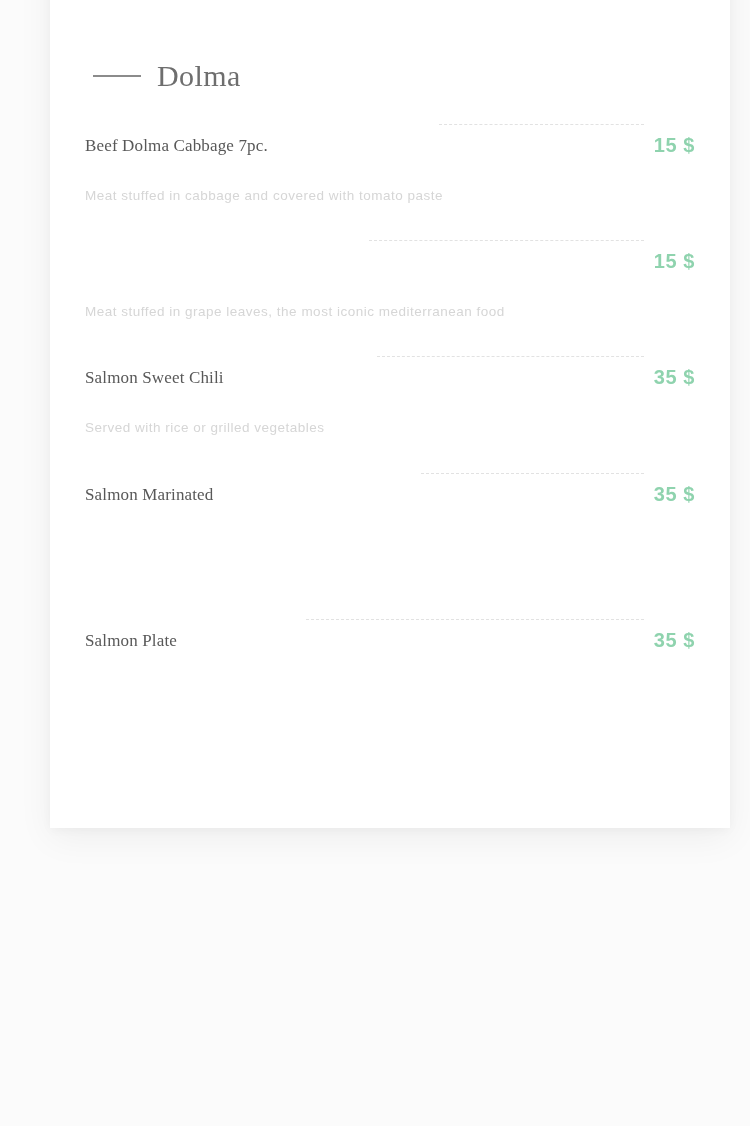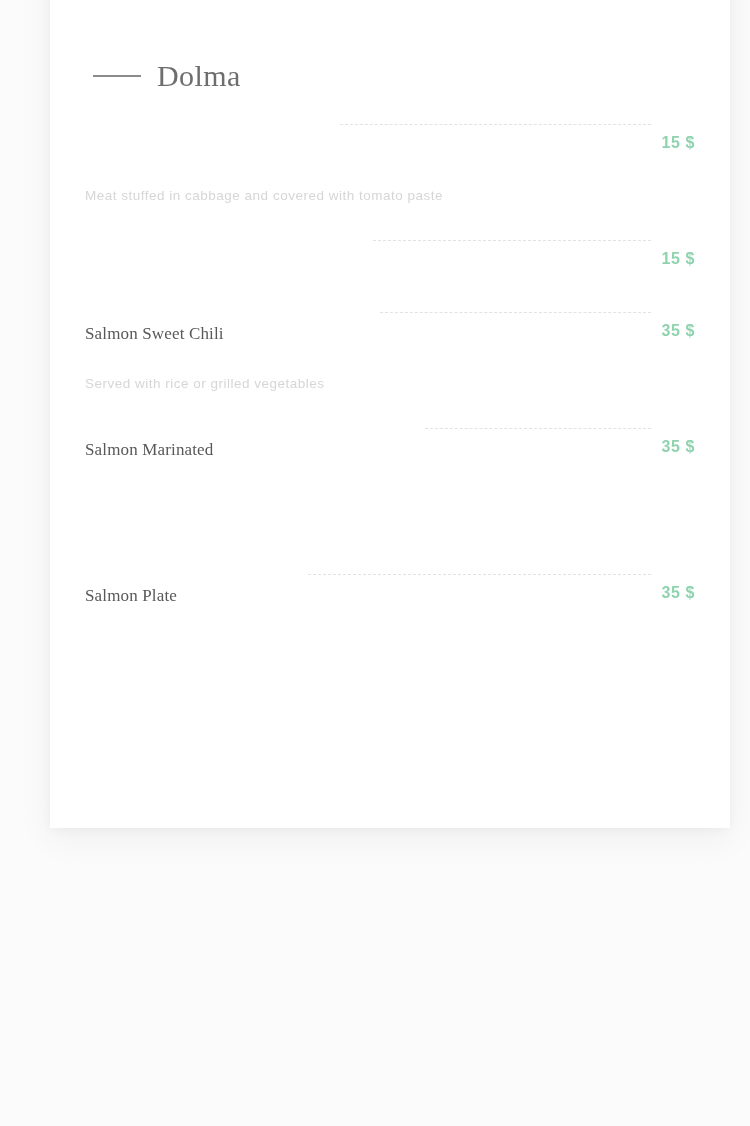--- a/index.html
+++ b/index.html
@@ -98,21 +98,21 @@
     position: absolute;
     right: 0;
     top: 0;
     height: 0;
     border-top: 1px dashed #e2e2e2;
     width: var(--leader-w, 100%);
   }
 
   .item-price {
     font-family: "Liberation Sans", sans-serif;
-    font-size: 16px;
+    font-size: 20px;
     font-weight: 700;
     color: #8fd3ae;
     letter-spacing: 0.6px;
     white-space: nowrap;
     flex: none;
     align-self: flex-start;
     margin-top: -2px;
   }
 
   .item-desc {
@@ -135,30 +135,32 @@
 <div id="menu-card">
 
   <div id="section-heading">
     <span id="section-dash"></span>
     <span id="section-title">Dolma</span>
   </div>
 
   <div id="menu-list">
       <div class="menu-item">
         <div class="item-row">
+          <span class="item-name">Beef Dolma Cabbage 7pc.</span>
           <span class="item-leader" style="--leader-w: 56%;"></span>
           <span class="item-price">15 $</span>
         </div>
         <div class="item-desc">Meat stuffed in cabbage and covered with tomato paste</div>
       </div>
       <div class="menu-item">
         <div class="item-row">
           <span class="item-leader" style="--leader-w: 50%;"></span>
           <span class="item-price">15 $</span>
         </div>
+        <div class="item-desc">Meat stuffed in grape leaves, the most iconic mediterranean food</div>
       </div>
       <div class="menu-item">
         <div class="item-row">
           <span class="item-name">Salmon Sweet Chili</span>
           <span class="item-leader" style="--leader-w: 65%;"></span>
           <span class="item-price">35 $</span>
         </div>
         <div class="item-desc">Served with rice or grilled vegetables</div>
       </div>
       <div class="menu-item">

